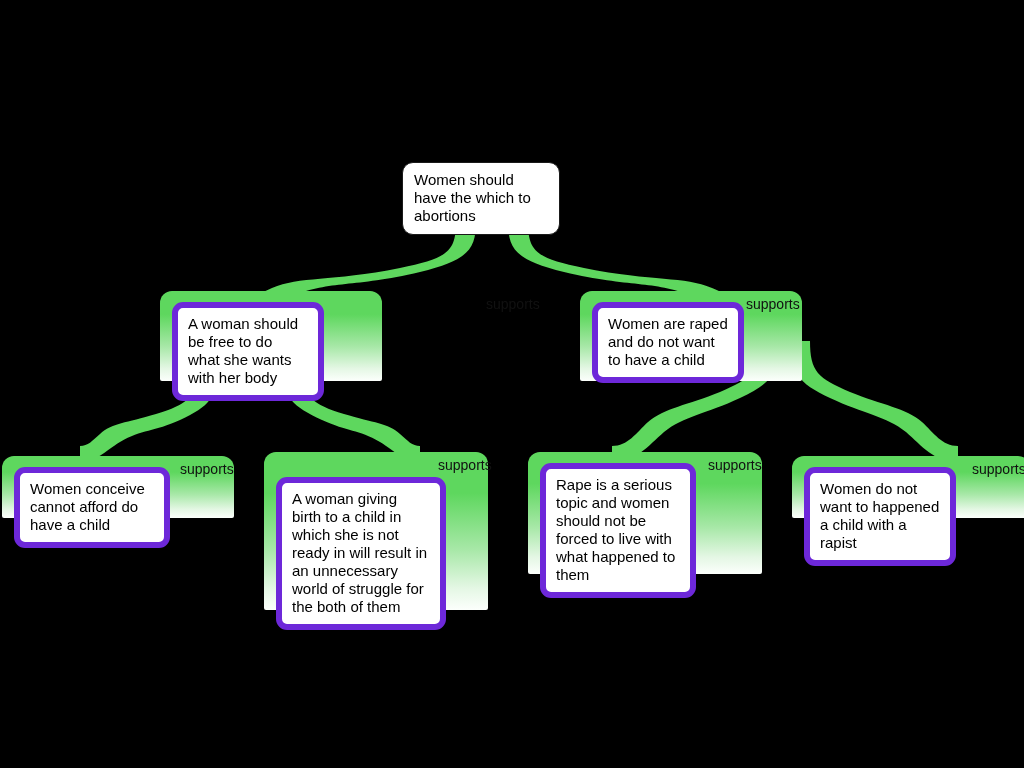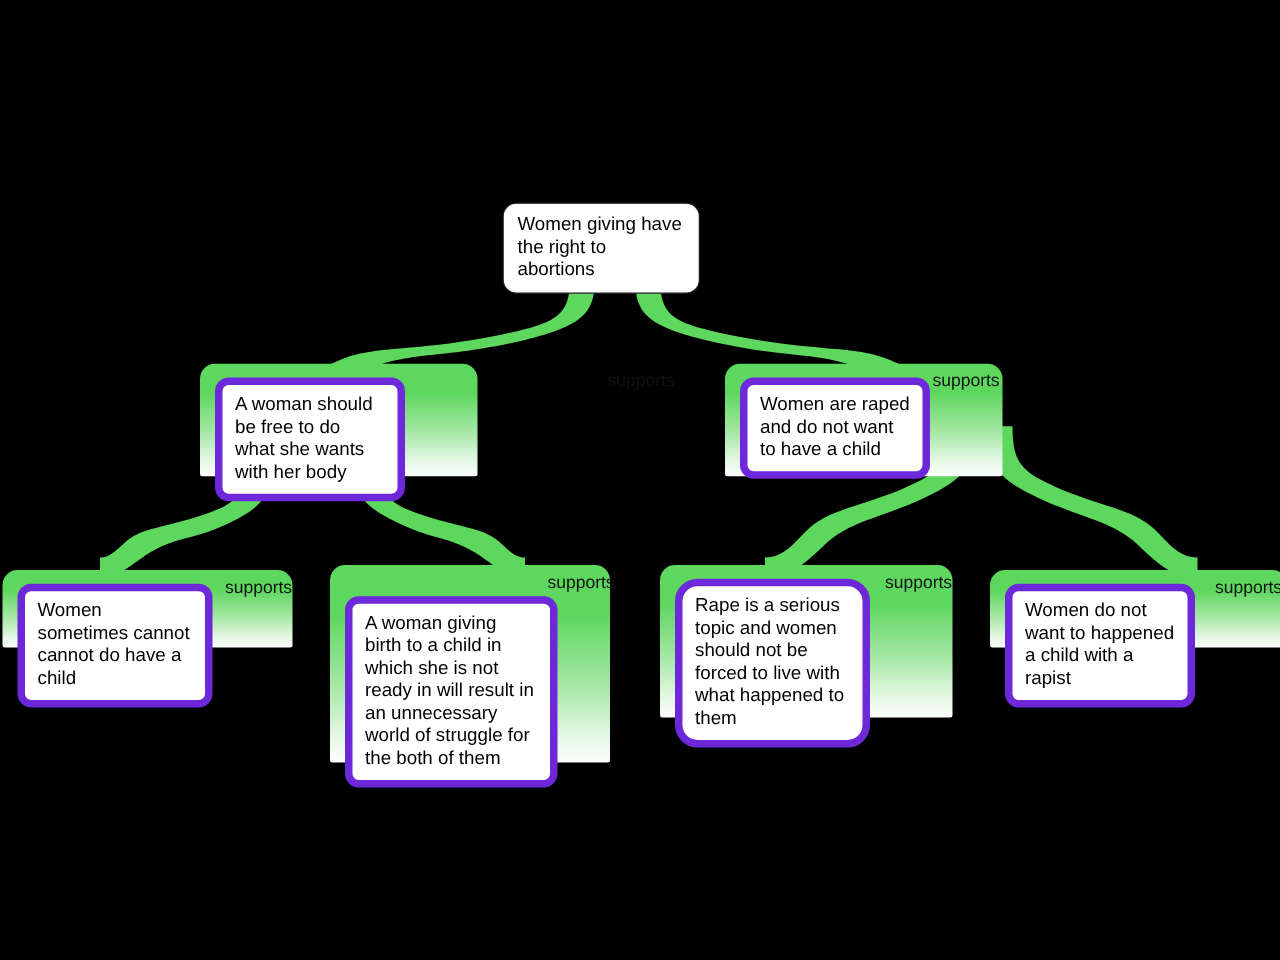--- a/index.html
+++ b/index.html
@@ -132,21 +132,21 @@
                C 864,414 886,416 906,432
                C 922,446 934,462 958,462
                L 958,446
                C 942,446 934,433 922,422
                C 906,408 882,405 850,392
                C 818,378 810,372 810,341 Z" fill="#5ed75e"></path>
     </g>
   </svg>
 
   <div class="root-node" style="left:402px; top:162px; width:158px;">
-    <span>Women giving have the right to abortions</span>
+    <span>Women should have the which to abortions</span>
   </div>
 
   <div class="node" style="left:160px; top:291px; width:222px; height:90px;">
     <div class="node-shell" style="background: linear-gradient(rgb(94, 215, 94) 0%, rgb(94, 215, 94) 26%, rgb(168, 232, 168) 62%, rgb(228, 247, 228) 86%, rgb(252, 255, 252) 100%);"></div>
     <div class="node-label" style="left:326px;">supports</div>
     <div class="node-body" style="width:152px;">
       <span>A woman should be free to do what she wants with her body</span>
     </div>
   </div>
 
@@ -155,36 +155,36 @@
     <div class="node-label" style="left:166px;">supports</div>
     <div class="node-body" style="width:152px;">
       <span>Women are raped and do not want to have a child</span>
     </div>
   </div>
 
   <div class="node" style="left:2px; top:456px; width:232px; height:62px;">
     <div class="node-shell" style="background: linear-gradient(rgb(94, 215, 94) 0%, rgb(94, 215, 94) 26%, rgb(168, 232, 168) 62%, rgb(228, 247, 228) 86%, rgb(252, 255, 252) 100%);"></div>
     <div class="node-label" style="left:178px;">supports</div>
     <div class="node-body" style="width:156px;">
-      <span>Women sometimes cannot cannot do have a child</span>
+      <span>Women conceive cannot afford do have a child</span>
     </div>
   </div>
 
   <div class="node" style="left:264px; top:452px; width:224px; height:158px;">
     <div class="node-shell" style="background: linear-gradient(rgb(94, 215, 94) 0%, rgb(94, 215, 94) 26%, rgb(168, 232, 168) 62%, rgb(228, 247, 228) 86%, rgb(252, 255, 252) 100%);"></div>
     <div class="node-label" style="left:174px;">supports</div>
     <div class="node-body" style="width:170px;margin-top:14px;">
       <span>A woman giving birth to a child in which she is not ready in will result in an unnecessary world of struggle for the both of them</span>
     </div>
   </div>
 
   <div class="node" style="left:528px; top:452px; width:234px; height:122px;">
     <div class="node-shell" style="background: linear-gradient(rgb(94, 215, 94) 0%, rgb(94, 215, 94) 26%, rgb(168, 232, 168) 62%, rgb(228, 247, 228) 86%, rgb(252, 255, 252) 100%);"></div>
     <div class="node-label" style="left:180px;">supports</div>
-    <div class="node-body" style="width:156px;border-radius:18px;">
+    <div class="node-body" style="width:156px;">
       <span>Rape is a serious topic and women should not be forced to live with what happened to them</span>
     </div>
   </div>
 
   <div class="node" style="left:792px; top:456px; width:238px; height:62px;">
     <div class="node-shell" style="background: linear-gradient(rgb(94, 215, 94) 0%, rgb(94, 215, 94) 26%, rgb(168, 232, 168) 62%, rgb(228, 247, 228) 86%, rgb(252, 255, 252) 100%);"></div>
     <div class="node-label" style="left:180px;">supports</div>
     <div class="node-body" style="width:152px;">
       <span>Women do not want to happened a child with a rapist</span>
     </div>

